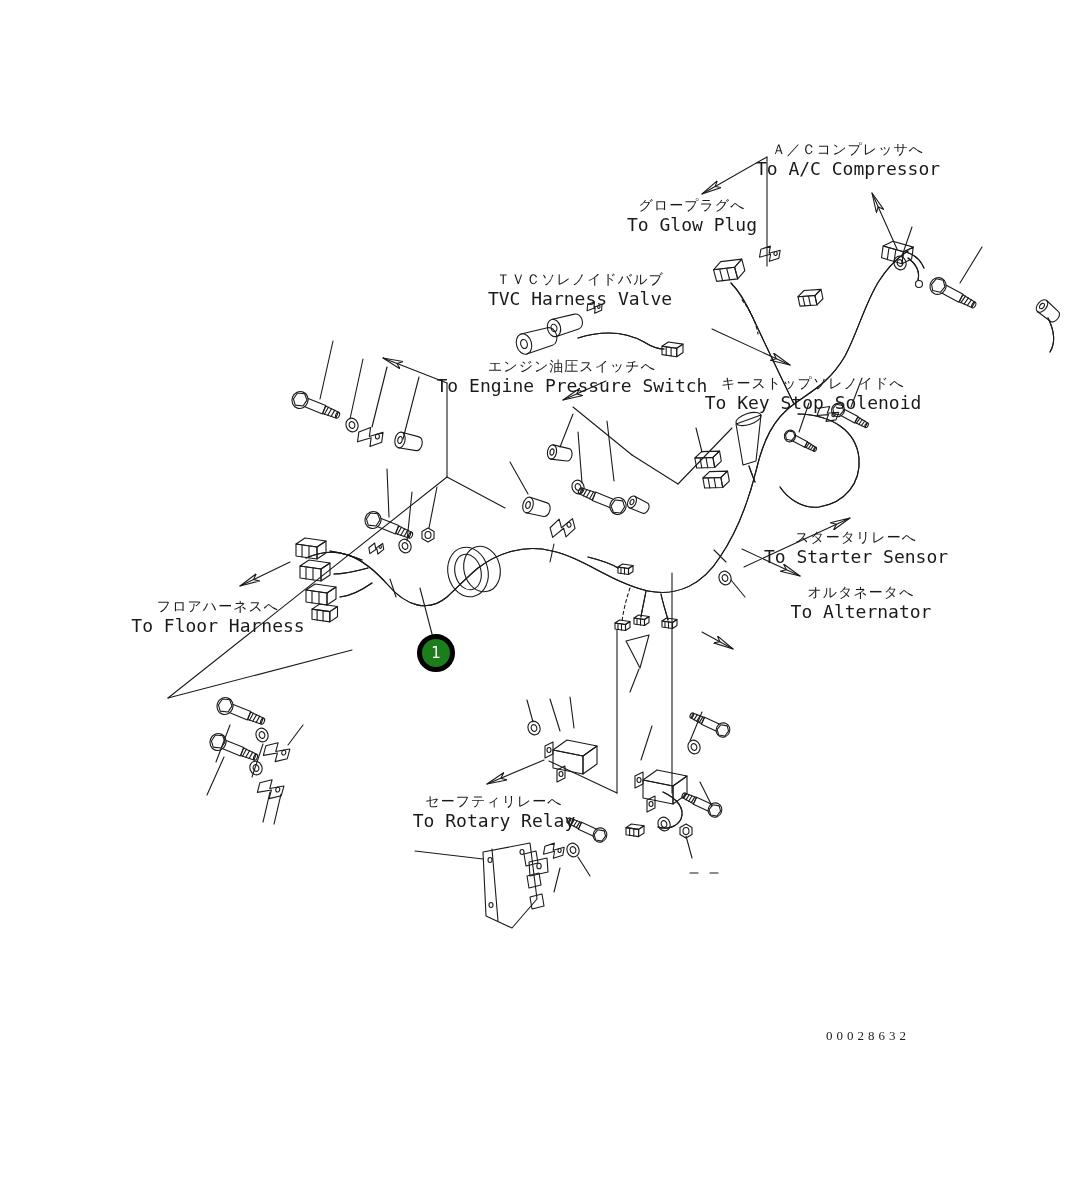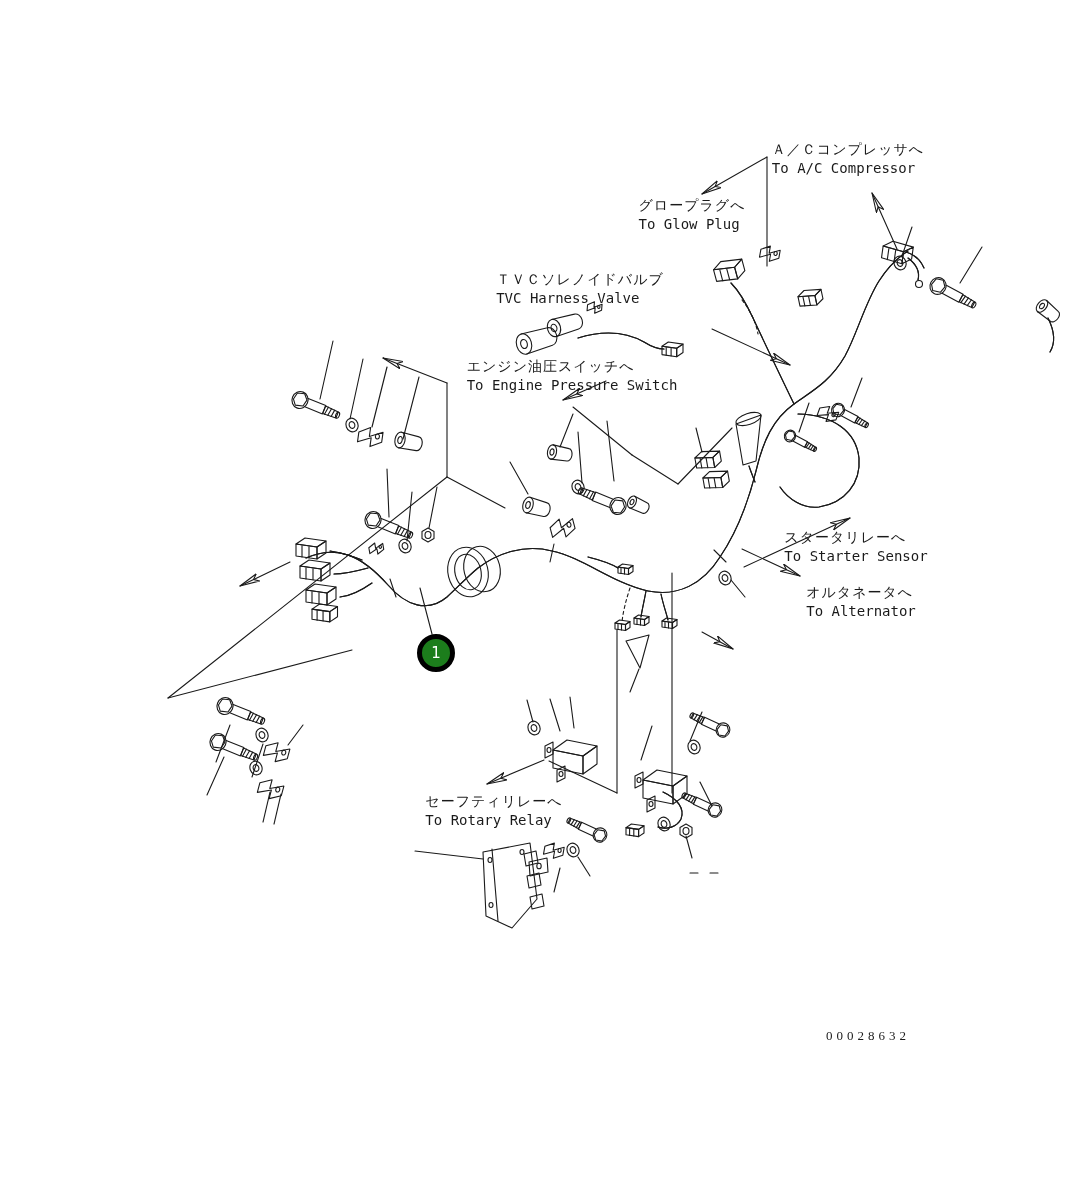--- a/index.html
+++ b/index.html
@@ -8,24 +8,24 @@
   svg{position:absolute;left:0;top:0;}
   svg *{vector-effect:non-scaling-stroke;}
   .s path,.s ellipse,.s polygon,.s polyline,.s line,.s circle,.s rect{
       stroke:#1a1a1a;stroke-width:1.1;fill:none;stroke-linecap:round;stroke-linejoin:round;}
   .f{fill:#ffffff;}
   .tube-out{stroke-width:9.5;}
   .tube-in{stroke:#ffffff;stroke-width:6.8;}
   .wire-out{stroke-width:4;}
   .wire-in{stroke:#ffffff;stroke-width:2.1;}
   .dash{stroke-dasharray:3 3;}
-  .callout{position:absolute;transform:translateX(-50%);white-space:nowrap;
+  .callout{position:absolute;transform:translateX(-50%);text-align:center;white-space:nowrap;
            line-height:19px;}
   .callout .ja{font-size:14px;letter-spacing:1px;}
-  .callout .en{font-size:14px;font-family:"DejaVu Sans Mono","Liberation Mono",monospace;}
+  .callout .en{font-size:18px;font-family:"DejaVu Sans Mono","Liberation Mono",monospace;}
   .c-ac{left:848px;top:140px}
   .c-glow{left:692px;top:196px}
   .c-tvc{left:580px;top:270px}
   .c-rotary{left:366px;top:313px}
   .c-pressure{left:572px;top:357px}
   .c-keystop{left:813px;top:374px}
   .c-starter{left:856px;top:528px}
   .c-alt{left:861px;top:583px}
   .c-floor{left:218px;top:597px}
   .c-travel{left:821px;top:642px}
@@ -298,28 +298,36 @@
   <div class="en">To Glow Plug</div>
 </div>
 <div class="callout c-tvc">
   <div class="ja">ＴＶＣソレノイドバルブ</div>
   <div class="en">TVC Harness Valve</div>
 </div>
 <div class="callout c-pressure">
   <div class="ja">エンジン油圧スイッチへ</div>
   <div class="en">To Engine Pressure Switch</div>
 </div>
+<div class="callout c-keystop">
+  <div class="ja">キーストップソレノイドへ</div>
+  <div class="en">To Key Stop Solenoid</div>
+</div>
 <div class="callout c-starter">
   <div class="ja">スタータリレーへ</div>
   <div class="en">To Starter Sensor</div>
 </div>
 <div class="callout c-alt">
   <div class="ja">オルタネータへ</div>
   <div class="en">To Alternator</div>
 </div>
+<div class="callout c-floor">
+  <div class="ja">フロアハーネスへ</div>
+  <div class="en">To Floor Harness</div>
+</div>
 <div class="callout c-safety">
   <div class="ja">セーフティリレーへ</div>
   <div class="en">To Rotary Relay</div>
 </div>
 
 <div class="balloon" style="background: rgb(28, 125, 28); border-color: rgb(0, 0, 0); color: rgb(255, 255, 255);">
   <span>1</span>
 </div>
 
 <div class="drawing-no">00028632</div>

